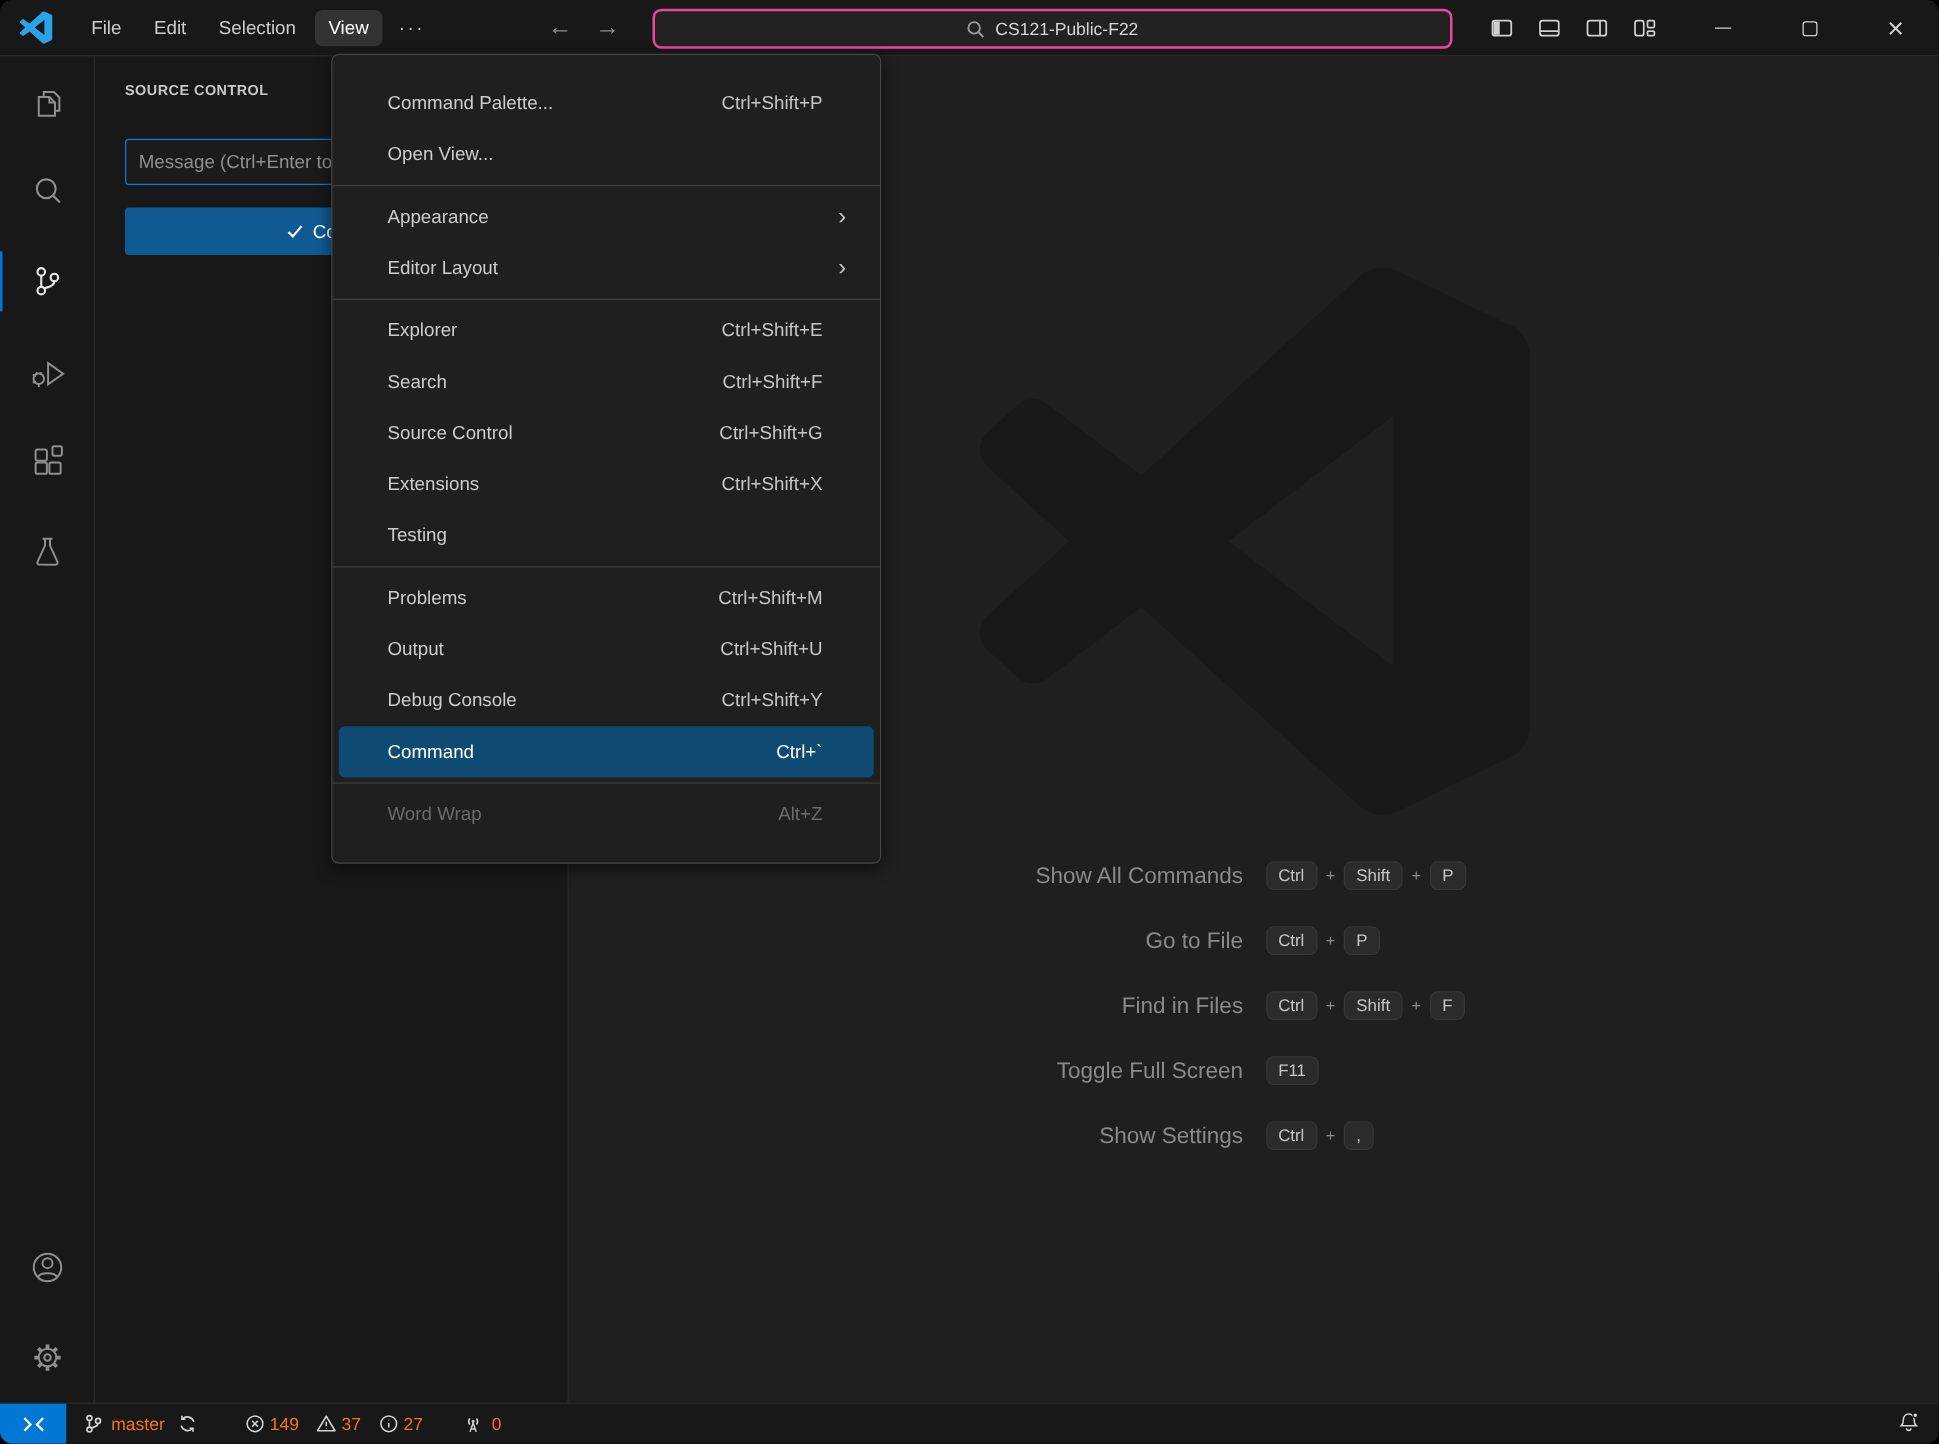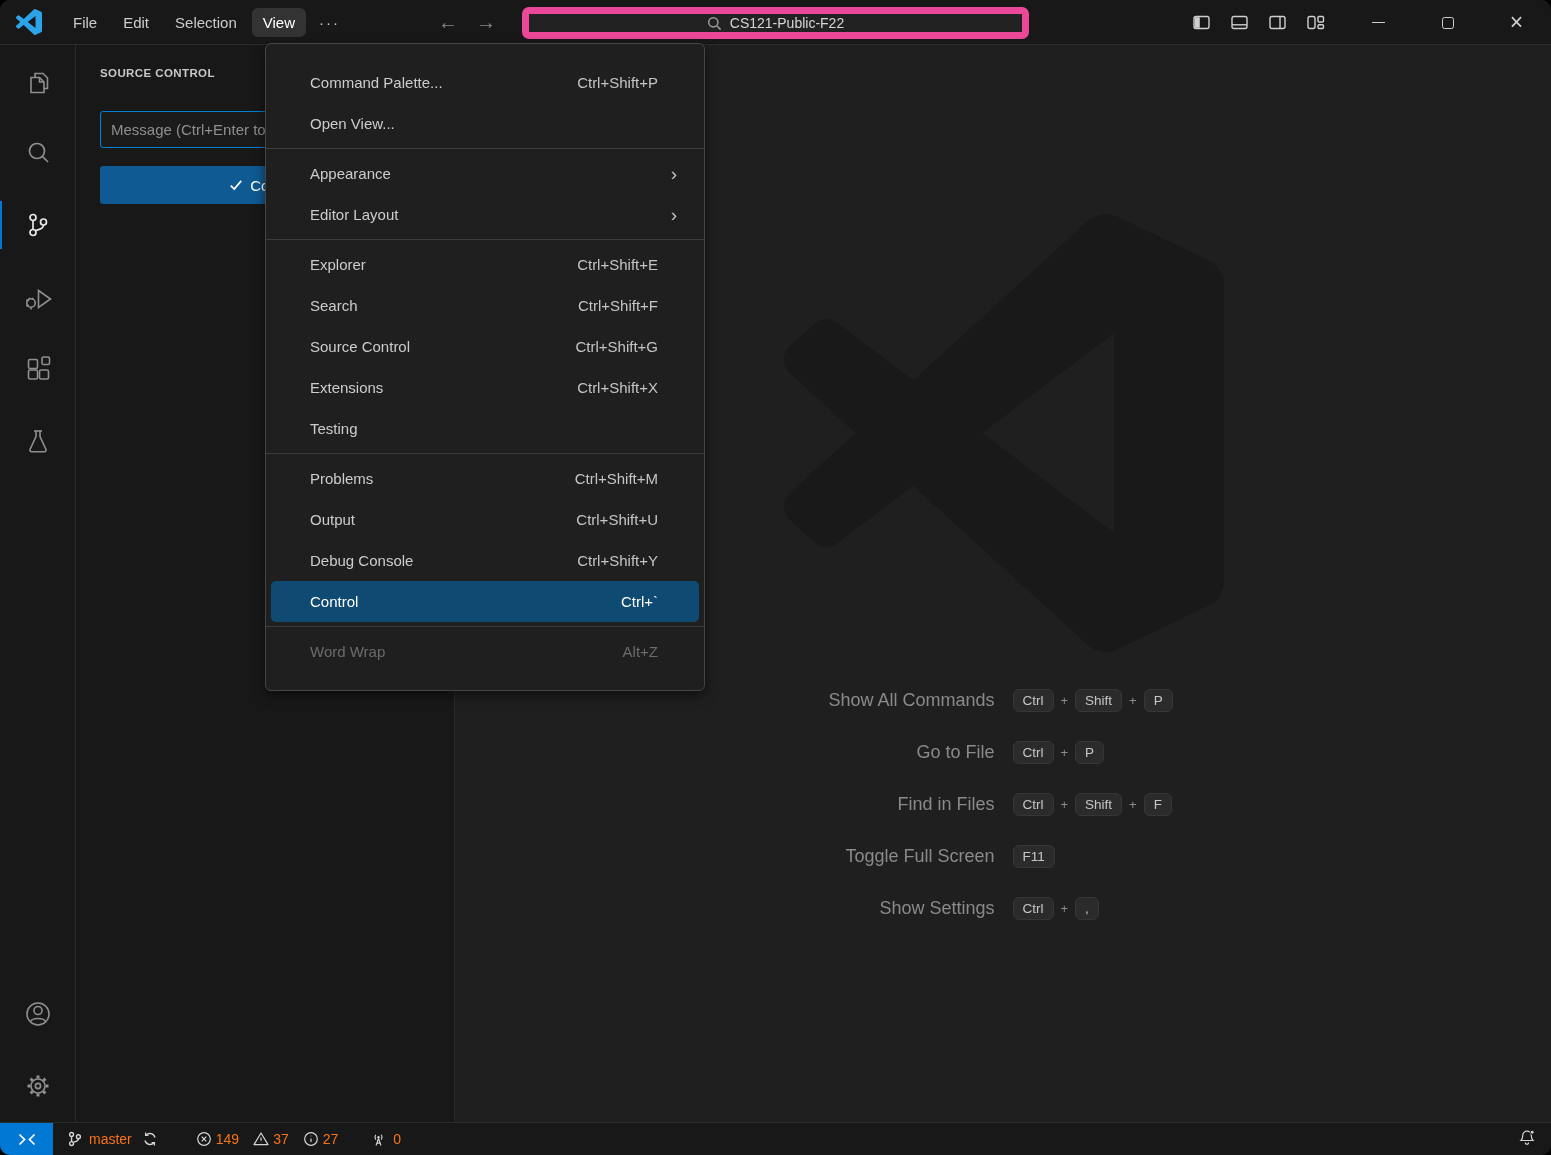--- a/index.html
+++ b/index.html
@@ -9,22 +9,22 @@
 
   
   .titlebar{ position:absolute; top:0; left:0; right:0; height:45px; background:#181818;
              border-bottom:1px solid #2b2b2b; display:flex; align-items:center; z-index:40; }
   .tb-logo{ margin:0 18px 0 16px; width:26px; height:26px; flex:0 0 auto; }
   .tb-menu{ padding:6px 11px; margin:0 2px; border-radius:6px; font-size:15px; color:#cccccc; cursor:default; }
   .tb-menu.active{ background:#333333; color:#ffffff; }
   .tb-more{ padding:6px 11px; font-size:15px; letter-spacing:2px; color:#cccccc; }
   .tb-arrows{ position:absolute; left:438px; top:0; height:45px; display:flex; align-items:center; gap:18px; }
   .tb-arrow{ font-size:20px; color:#8a8a8a; }
-  .tb-search{ position:absolute; left:522px; top:7px; width:507px; height:32px; background:#222222;
-              border:7px solid #ec4899; border-radius:7px; display:flex; align-items:center;
+  .tb-search{ position:absolute; left:522px; top:7px; width:640px; height:32px; background:#222222;
+              border:2px solid #ec4899; border-radius:7px; display:flex; align-items:center;
               justify-content:center; gap:8px; font-size:14px; color:#d6d6d6; }
   .tb-right{ position:absolute; right:225px; top:0; height:45px; display:flex; align-items:center; gap:17px; }
   .tb-winbtns{ position:absolute; right:0; top:0; height:45px; display:flex; }
   .winbtn{ width:69px; height:45px; display:flex; align-items:center; justify-content:center; color:#d0d0d0; }
   .min-bar{ width:13px; height:1.5px; background:#d0d0d0; }
   .max-box{ width:12px; height:12px; border:1.4px solid #d0d0d0; border-radius:2.5px; }
   .close-x{ font-size:23px; font-weight:300; line-height:1; }
 
   
   .activitybar{ position:absolute; top:45px; bottom:33px; left:0; width:76px; background:#181818;
@@ -385,21 +385,21 @@
     </div>
     <div class="menu-item">
       <span>Output</span>
       <span class="mi-shortcut">Ctrl+Shift+U</span>
     </div>
     <div class="menu-item">
       <span>Debug Console</span>
       <span class="mi-shortcut">Ctrl+Shift+Y</span>
     </div>
     <div class="menu-item selected">
-      <span>Control</span>
+      <span>Command</span>
       <span class="mi-shortcut">Ctrl+`</span>
     </div>
     <div class="menu-sep"></div>
     <div class="menu-item disabled">
       <span>Word Wrap</span>
       <span class="mi-shortcut">Alt+Z</span>
     </div>
   </nav>
 
 </div>

